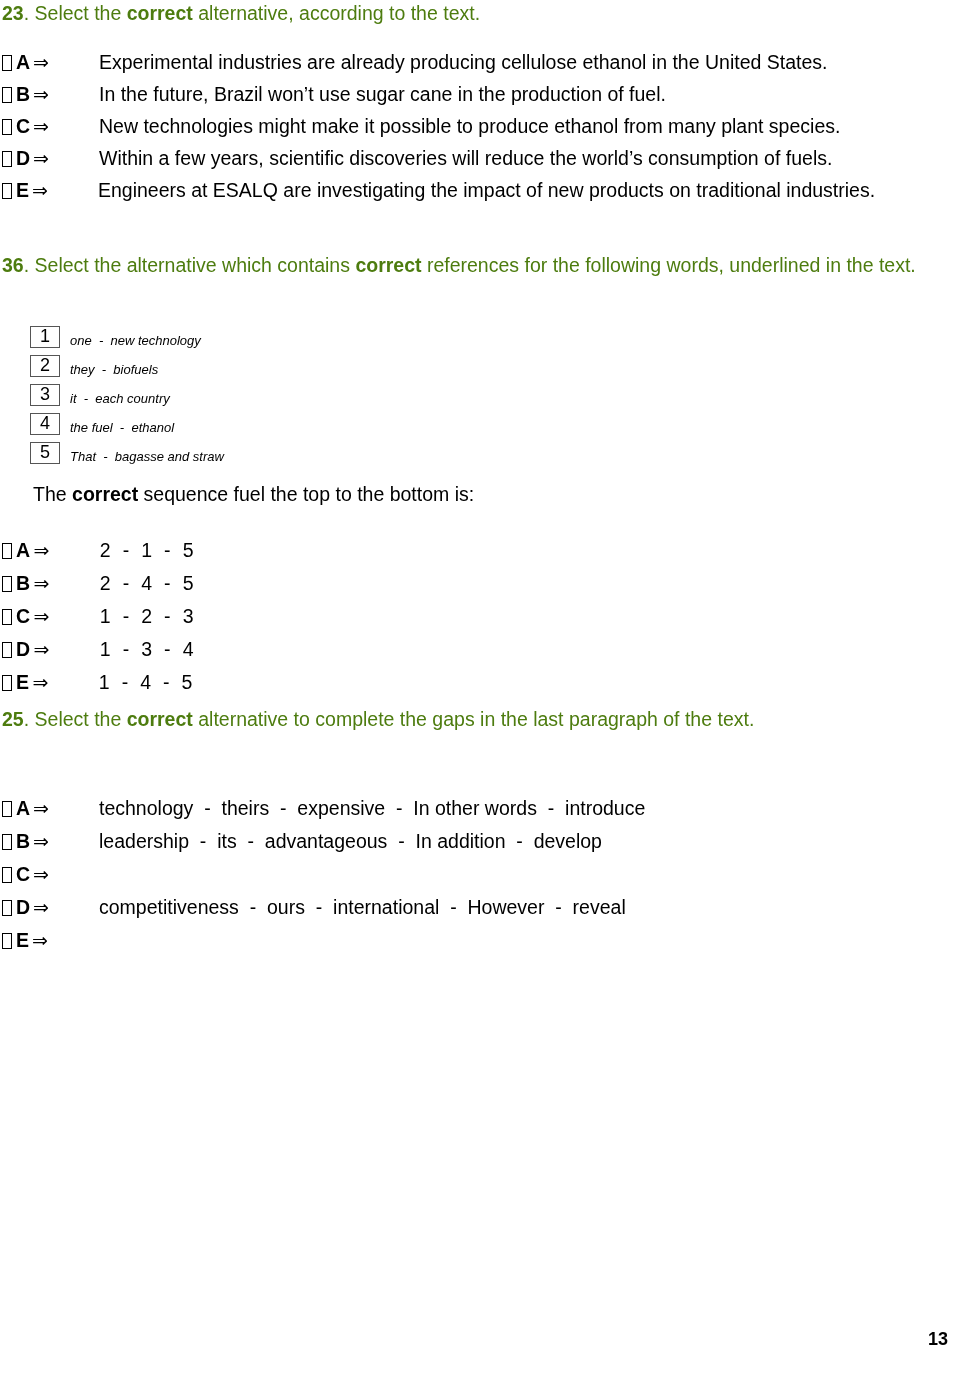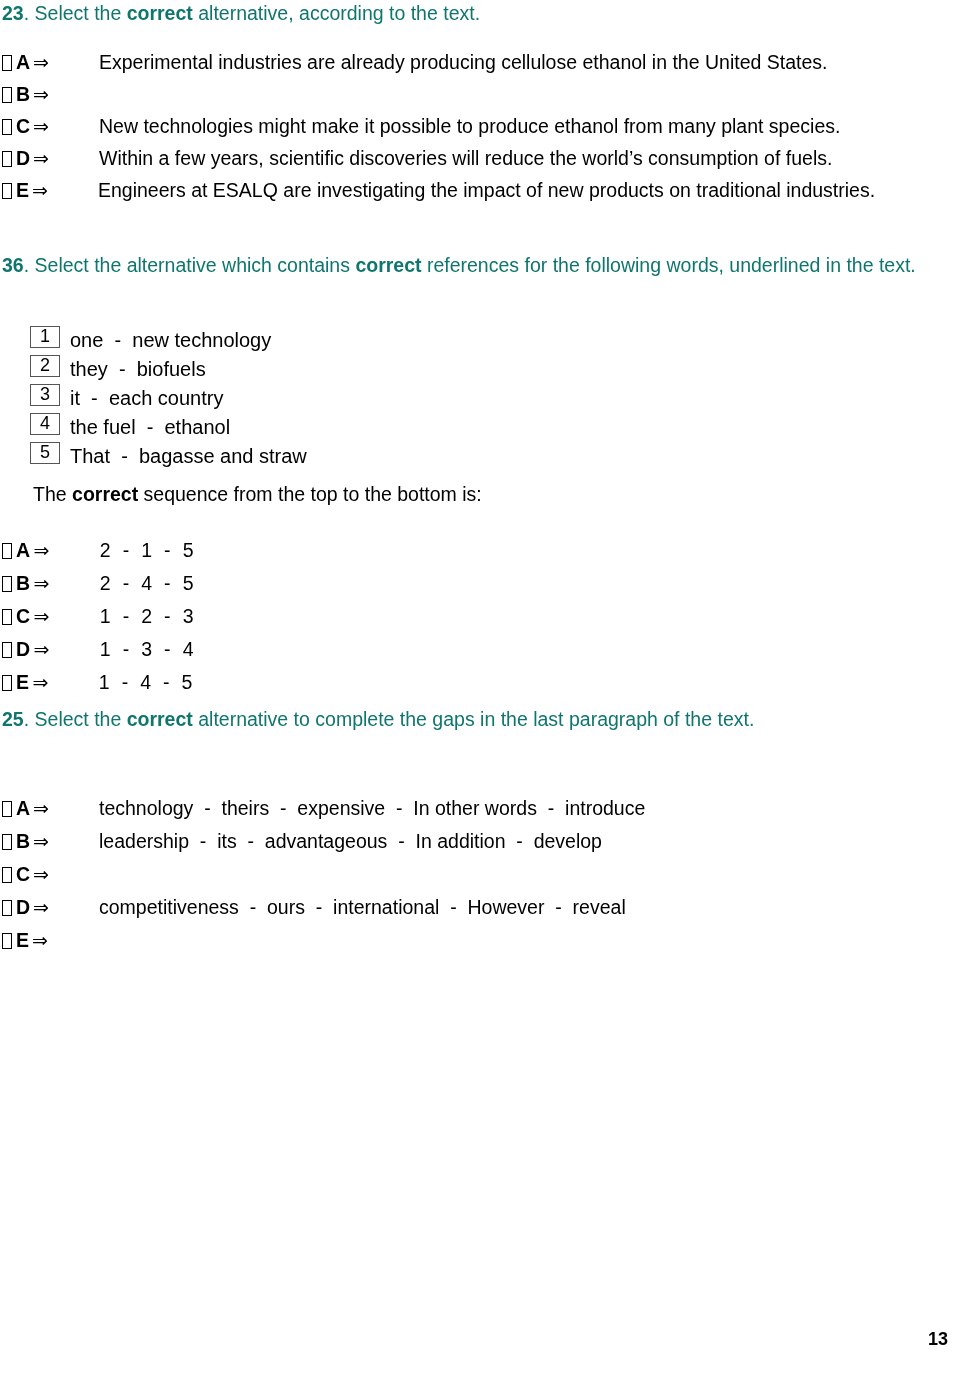--- a/index.html
+++ b/index.html
@@ -20,21 +20,21 @@
     width: 960px;
     height: 1377px;
     overflow: hidden;
   }
 
   
   .q-heading {
     position: absolute;
     font-size: 19.5px;
     line-height: 27px;
-    color: #0f766e;
+    color: #4d7c0f;
   }
   .q-heading .num { font-weight: bold; }
   .q-heading b { font-weight: bold; }
 
   #q23-heading { left: 2px;  top: 0px;   width: 700px; }
   #q24-heading { left: 2px;  top: 252px; width: 925px; text-align: justify; }
   #q25-heading { left: 2px;  top: 706px; width: 820px; }
 
   
   .opt-list { position: absolute; left: 0; }
@@ -95,21 +95,22 @@
     border: 1.5px solid #555;
     box-sizing: border-box;
     display: flex;
     align-items: center;
     justify-content: center;
     font-size: 18px;
     flex: none;
     background: #fff;
   }
   .num-text {
-    font-size: 20px;
+    font-style: italic;
+    font-size: 13px;
     margin-left: 10px;
     flex: none;
     margin-top: 7px;
   }
 
   
   #seq-prompt {
     position: absolute;
     left: 33px;
     top: 481px;
@@ -140,20 +141,21 @@
     <div class="opt-row">
       <span class="checkbox"></span>
       <span class="opt-letter">A</span>
       <span class="opt-arrow">⇒</span>
       <span class="opt-text">Experimental industries are already producing cellulose ethanol in the United States.</span>
     </div>
     <div class="opt-row">
       <span class="checkbox"></span>
       <span class="opt-letter">B</span>
       <span class="opt-arrow">⇒</span>
+      <span class="opt-text">In the future, Brazil won’t use sugar cane in the production of fuel.</span>
     </div>
     <div class="opt-row">
       <span class="checkbox"></span>
       <span class="opt-letter">C</span>
       <span class="opt-arrow">⇒</span>
       <span class="opt-text">New technologies might make it possible to produce ethanol from many plant species.</span>
     </div>
     <div class="opt-row">
       <span class="checkbox"></span>
       <span class="opt-letter">D</span>
@@ -189,21 +191,21 @@
       <span class="num-box">4</span>
       <span class="num-text">the fuel  -  ethanol</span>
     </div>
     <div class="num-row">
       <span class="num-box">5</span>
       <span class="num-text">That  -  bagasse and straw</span>
     </div>
   </div>
 
   <div id="seq-prompt">
-    <span>The </span><b>correct</b><span> sequence from the top to the bottom is:</span>
+    <span>The </span><b>correct</b><span> sequence fuel the top to the bottom is:</span>
   </div>
 
   <div class="opt-list" id="q24-options">
     <div class="opt-row">
       <span class="checkbox"></span>
       <span class="opt-letter">A</span>
       <span class="opt-arrow">⇒</span>
       <span class="opt-text">2  -  1  -  5</span>
     </div>
     <div class="opt-row">

